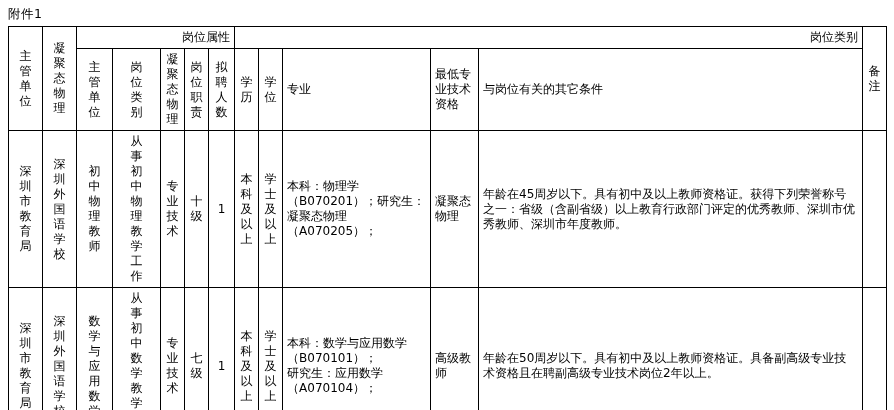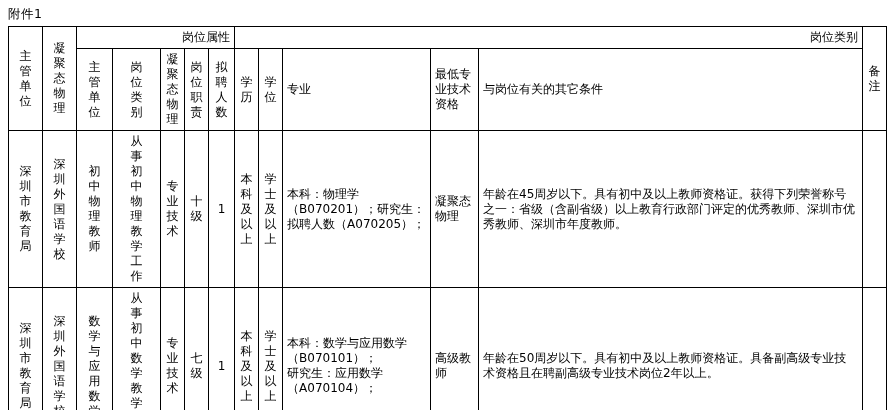--- a/index.html
+++ b/index.html
@@ -156,21 +156,21 @@
             <span class="v">十级</span>
           </td>
       <td class="center">1</td>
       <td class="vert">
             <span class="v">本科及以上</span>
           </td>
       <td class="vert">
             <span class="v">学士及以上</span>
           </td>
       <td class="left">
-            <span class="cell-text">本科：物理学（B070201）；研究生：拟聘人数（A070205）；</span>
+            <span class="cell-text">本科：物理学（B070201）；研究生：凝聚态物理（A070205）；</span>
           </td>
       <td class="left">凝聚态物理</td>
       <td class="left">
             <span class="cell-text">年龄在45周岁以下。具有初中及以上教师资格证。获得下列荣誉称号之一：省级（含副省级）以上教育行政部门评定的优秀教师、深圳市优秀教师、深圳市年度教师。</span>
           </td>
       <td class="center"></td>
     </tr>
 
     <tr>
       <td class="vert" style="height:118px">

